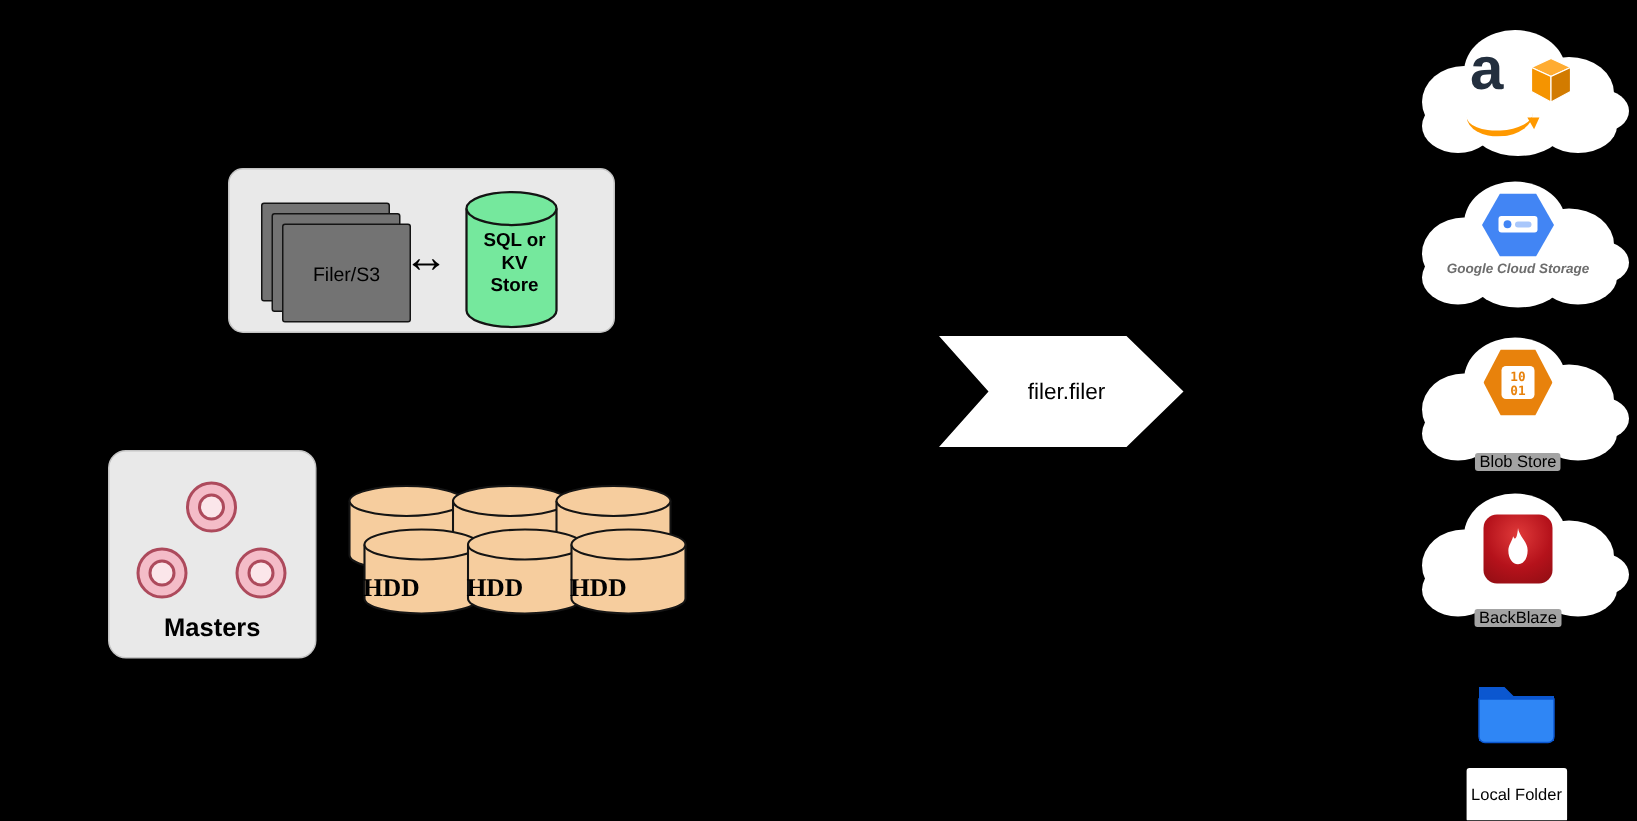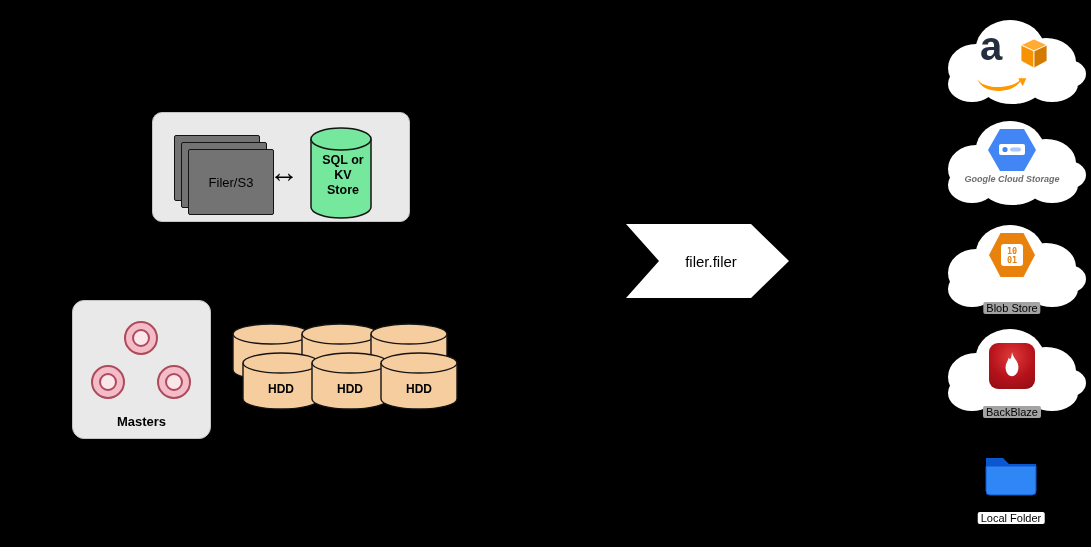--- a/index.html
+++ b/index.html
@@ -44,28 +44,28 @@
   }
   .donut i {
     display:block; width:14px; height:14px; border-radius:50%;
     background:#fbe6ea; border:2px solid #ad4a5c;
   }
   .d1 { left:51px; top:20px; }
   .d2 { left:18px; top:64px; }
   .d3 { left:84px; top:64px; }
   .masters-label {
     position:absolute; bottom:9px; left:0; right:0; text-align:center;
-    font-weight:bold; font-size:13px;
+    font-weight:bold; font-size:17px;
   }
 
   
   .hdd { position:absolute; width:78px; height:58px; }
   .hdd-label {
-    position:absolute; top:30px; left:0; right:0; text-align:center;
-    font-size:12px; font-weight:600;
+    position:absolute; top:30px; left:0; right:0; 
+    font-size:17px; font-weight:600;font-family:Liberation Serif, serif;
   }
   .hb1 { left:232px; top:323px; } .hb2 { left:301px; top:323px; } .hb3 { left:370px; top:323px; }
   .hf1 { left:242px; top:352px; } .hf2 { left:311px; top:352px; } .hf3 { left:380px; top:352px; }
 
   
   .flow-arrow { position:absolute; left:625px; top:223px; width:166px; height:76px; }
   .flow-arrow svg { position:absolute; inset:0; }
   .flow-arrow .flow-label {
     position:absolute; left:44px; width:84px; top:0; bottom:0;
     display:flex; align-items:center; justify-content:center; font-size:15px; color:#000;
@@ -118,21 +118,21 @@
   .bb-icon {
     position:absolute; left:53px; top:22px; width:46px; height:46px; border-radius:9px;
     background:radial-gradient(circle at 50% 30%, #e03a3a 0%, #b5121b 55%, #8f0d13 100%);
     display:flex; align-items:center; justify-content:center;
   }
 
   
   .folder { position:absolute; left:982px; top:448px; width:58px; height:80px; }
   .folder-label {
     position:absolute; top:64px; left:50%; transform:translateX(-50%);
-    background:#fff; padding:0 3px; font-size:11px; color:#000; white-space:nowrap;
+    background:#fff; padding:12px 3px; font-size:11px; color:#000; white-space:nowrap;
     border-radius:2px;
   }
 </style>
 </head>
 <body>
 
 <div class="stage">
 
   <div class="filer-panel">
     <div class="stackrect r3"></div>

